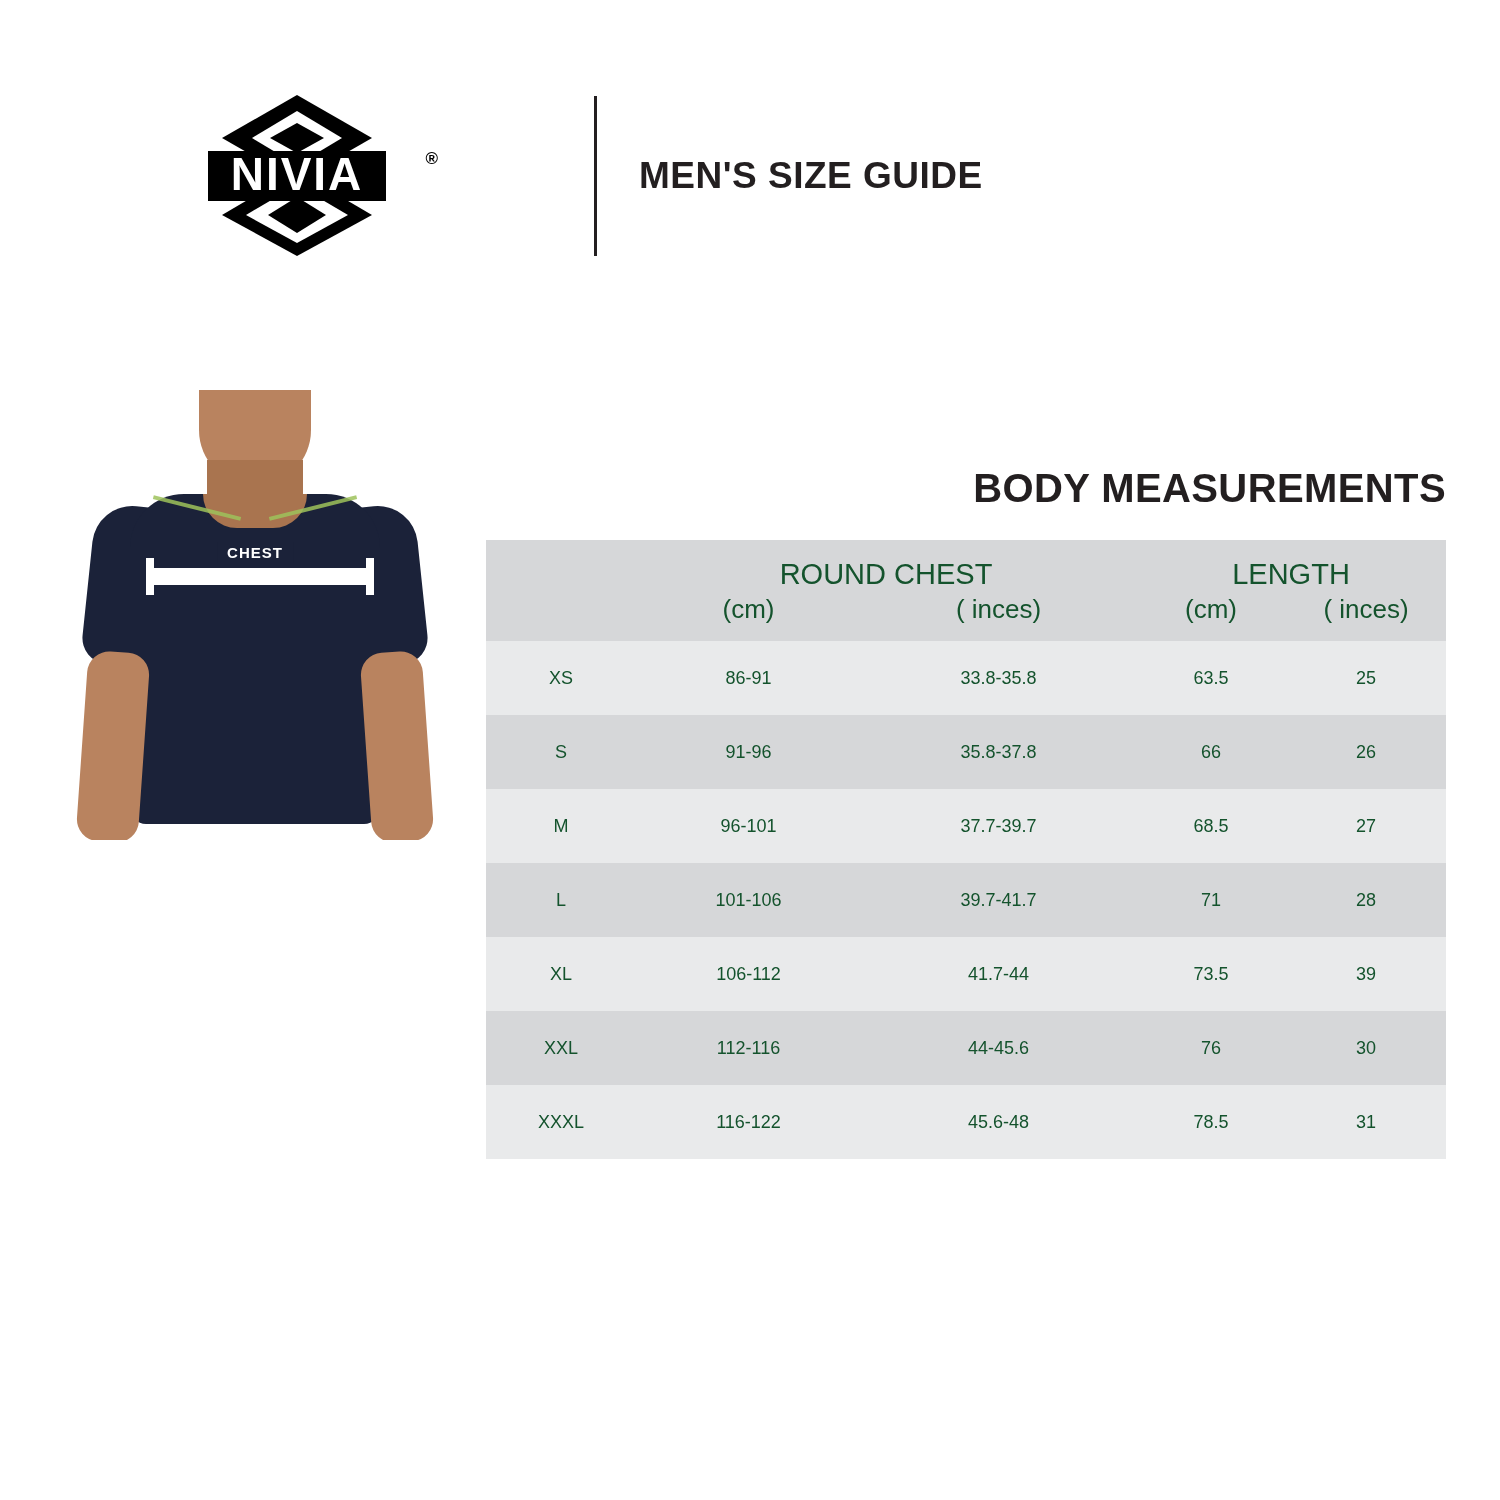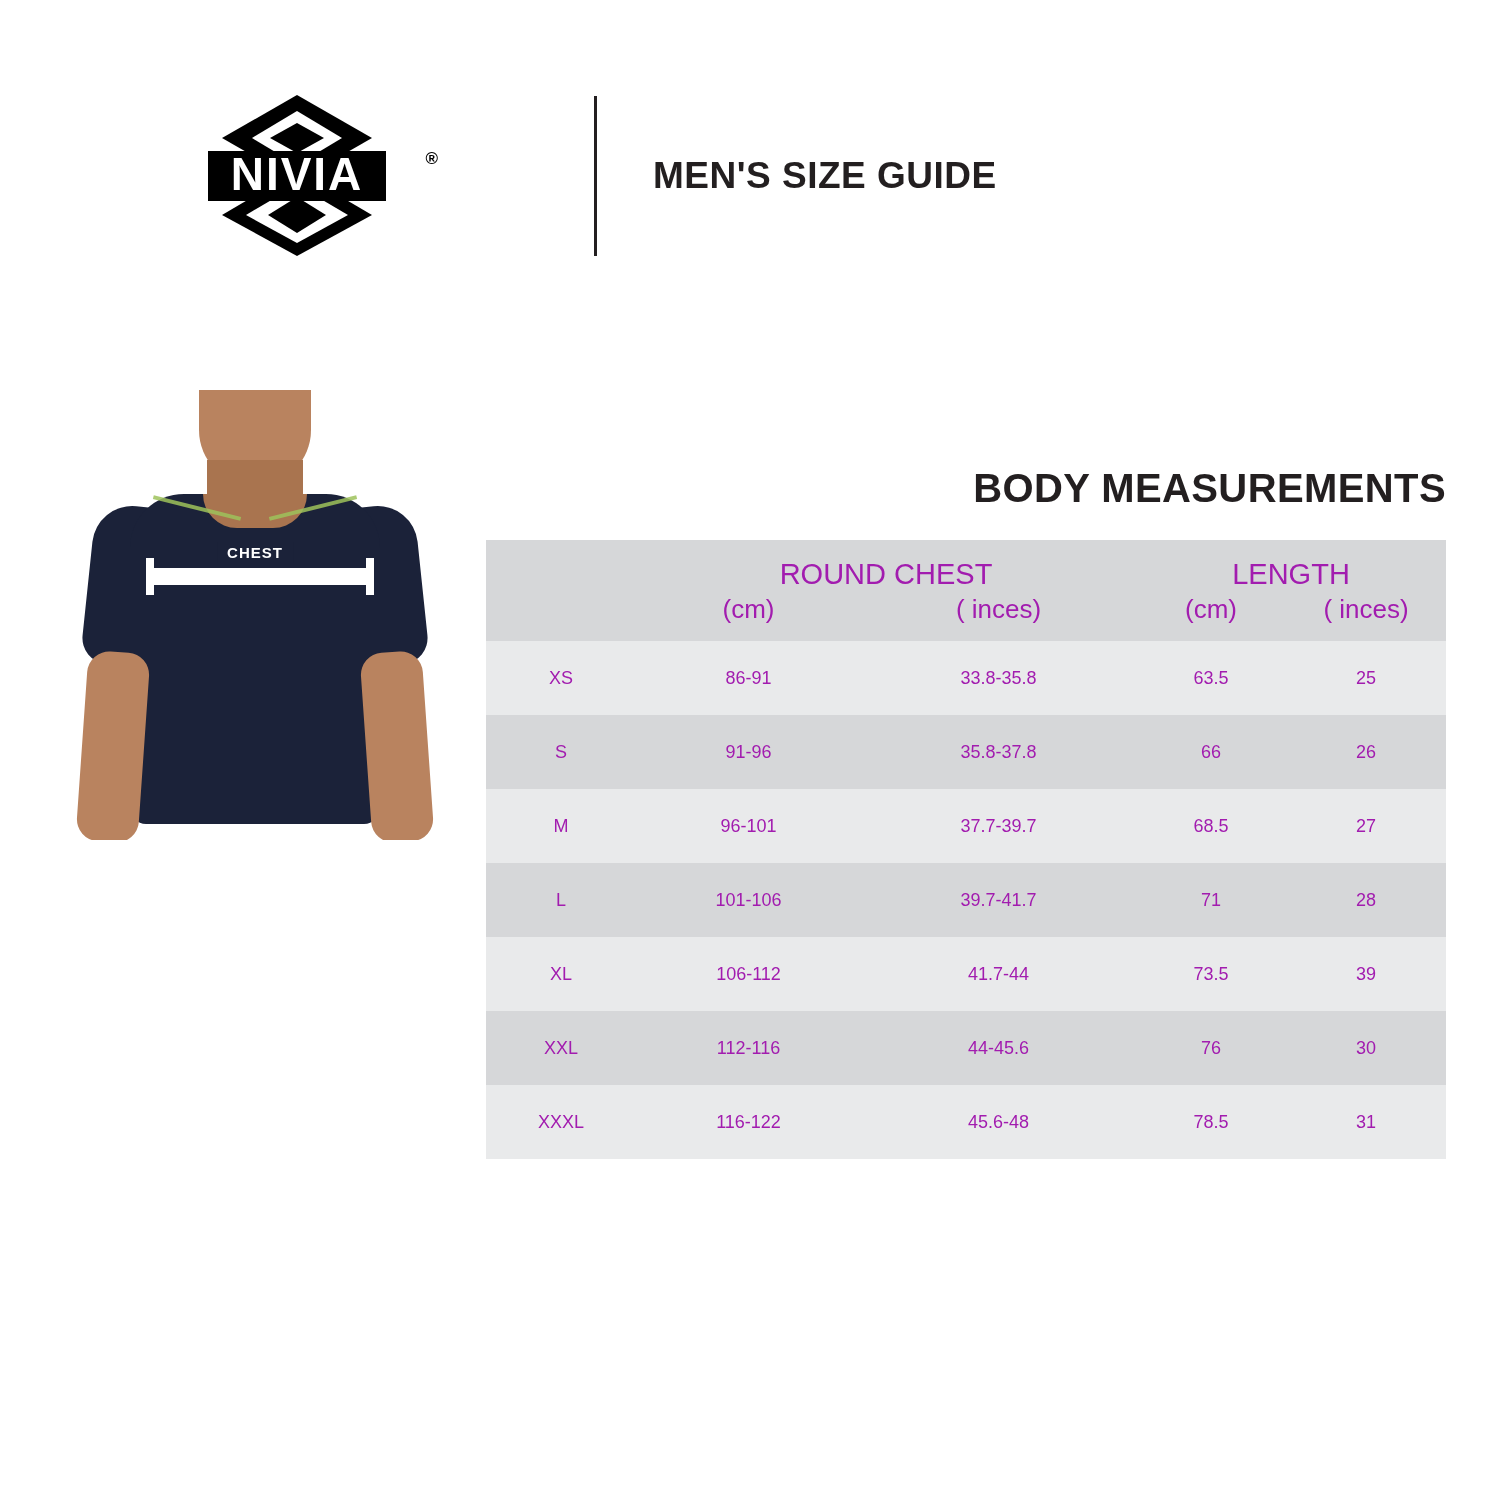--- a/index.html
+++ b/index.html
@@ -45,21 +45,21 @@
     font-size: 17px;
     font-weight: bold;
     color: #000;
   }
   .header-divider {
     width: 3px;
     height: 160px;
     background: #231f20;
   }
   .header-title {
-    padding-left: 56px;
+    padding-left: 42px;
     font-size: 37px;
     font-weight: bold;
     letter-spacing: 0.5px;
     color: #231f20;
   }
 
   
   .photos {
     position: absolute;
     left: 60px;
@@ -182,21 +182,21 @@
     position: absolute;
     left: 486px;
     top: 540px;
     width: 960px;
     border-collapse: collapse;
     table-layout: fixed;
   }
   table.size-table td, table.size-table th {
     border: none;
     text-align: center;
-    color: #a21caf;
+    color: #14532d;
     font-weight: normal;
   }
   .row-dark  td { background: #d6d7d9; }
   .row-light td { background: #e9eaeb; }
   .head-row td {
     background: #d6d7d9;
     font-size: 29px;
     padding-top: 18px;
   }
   .unit-row td {

